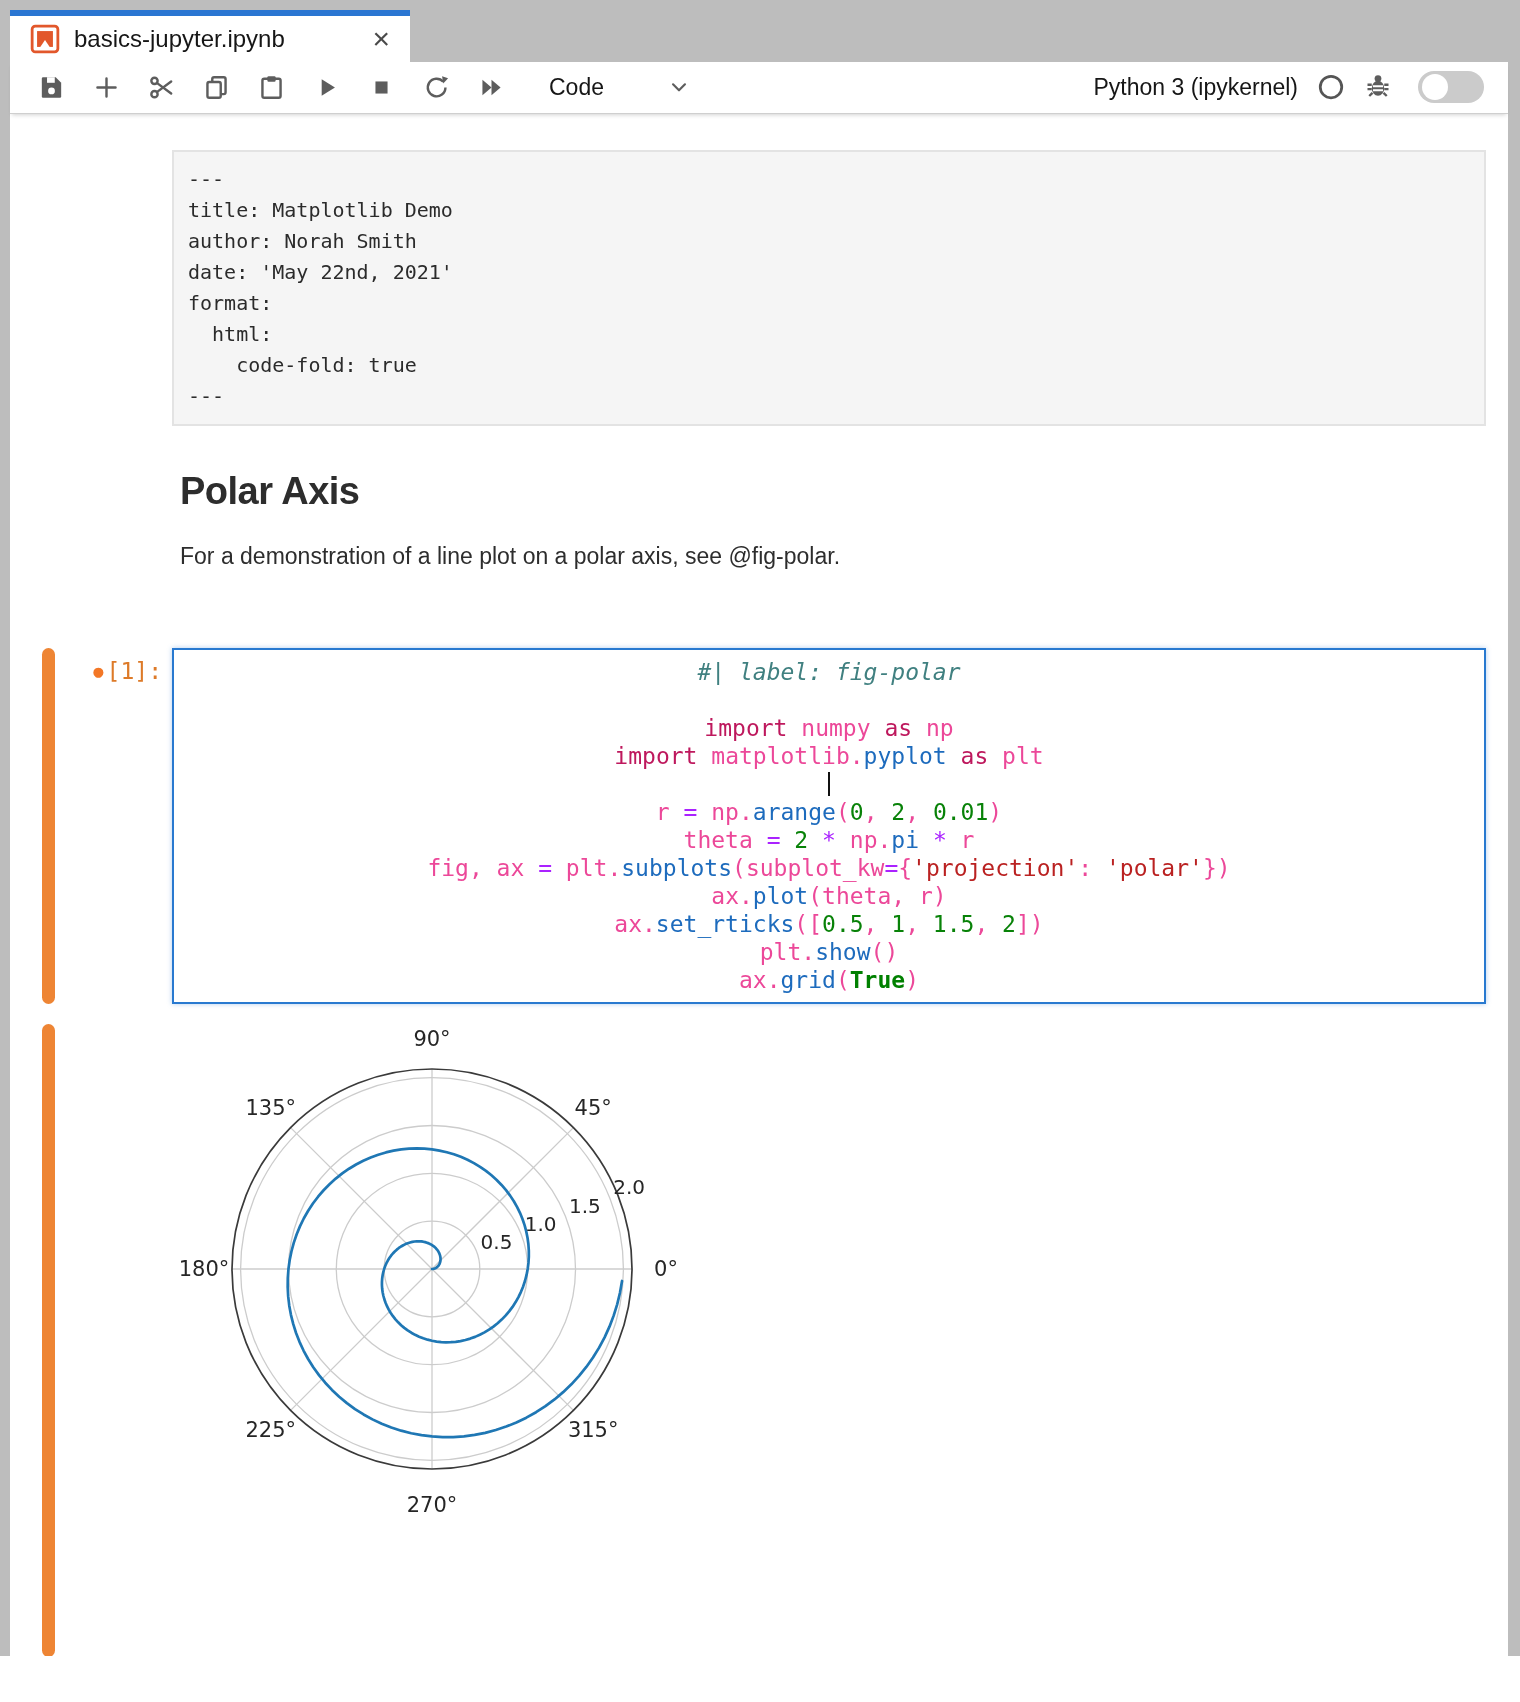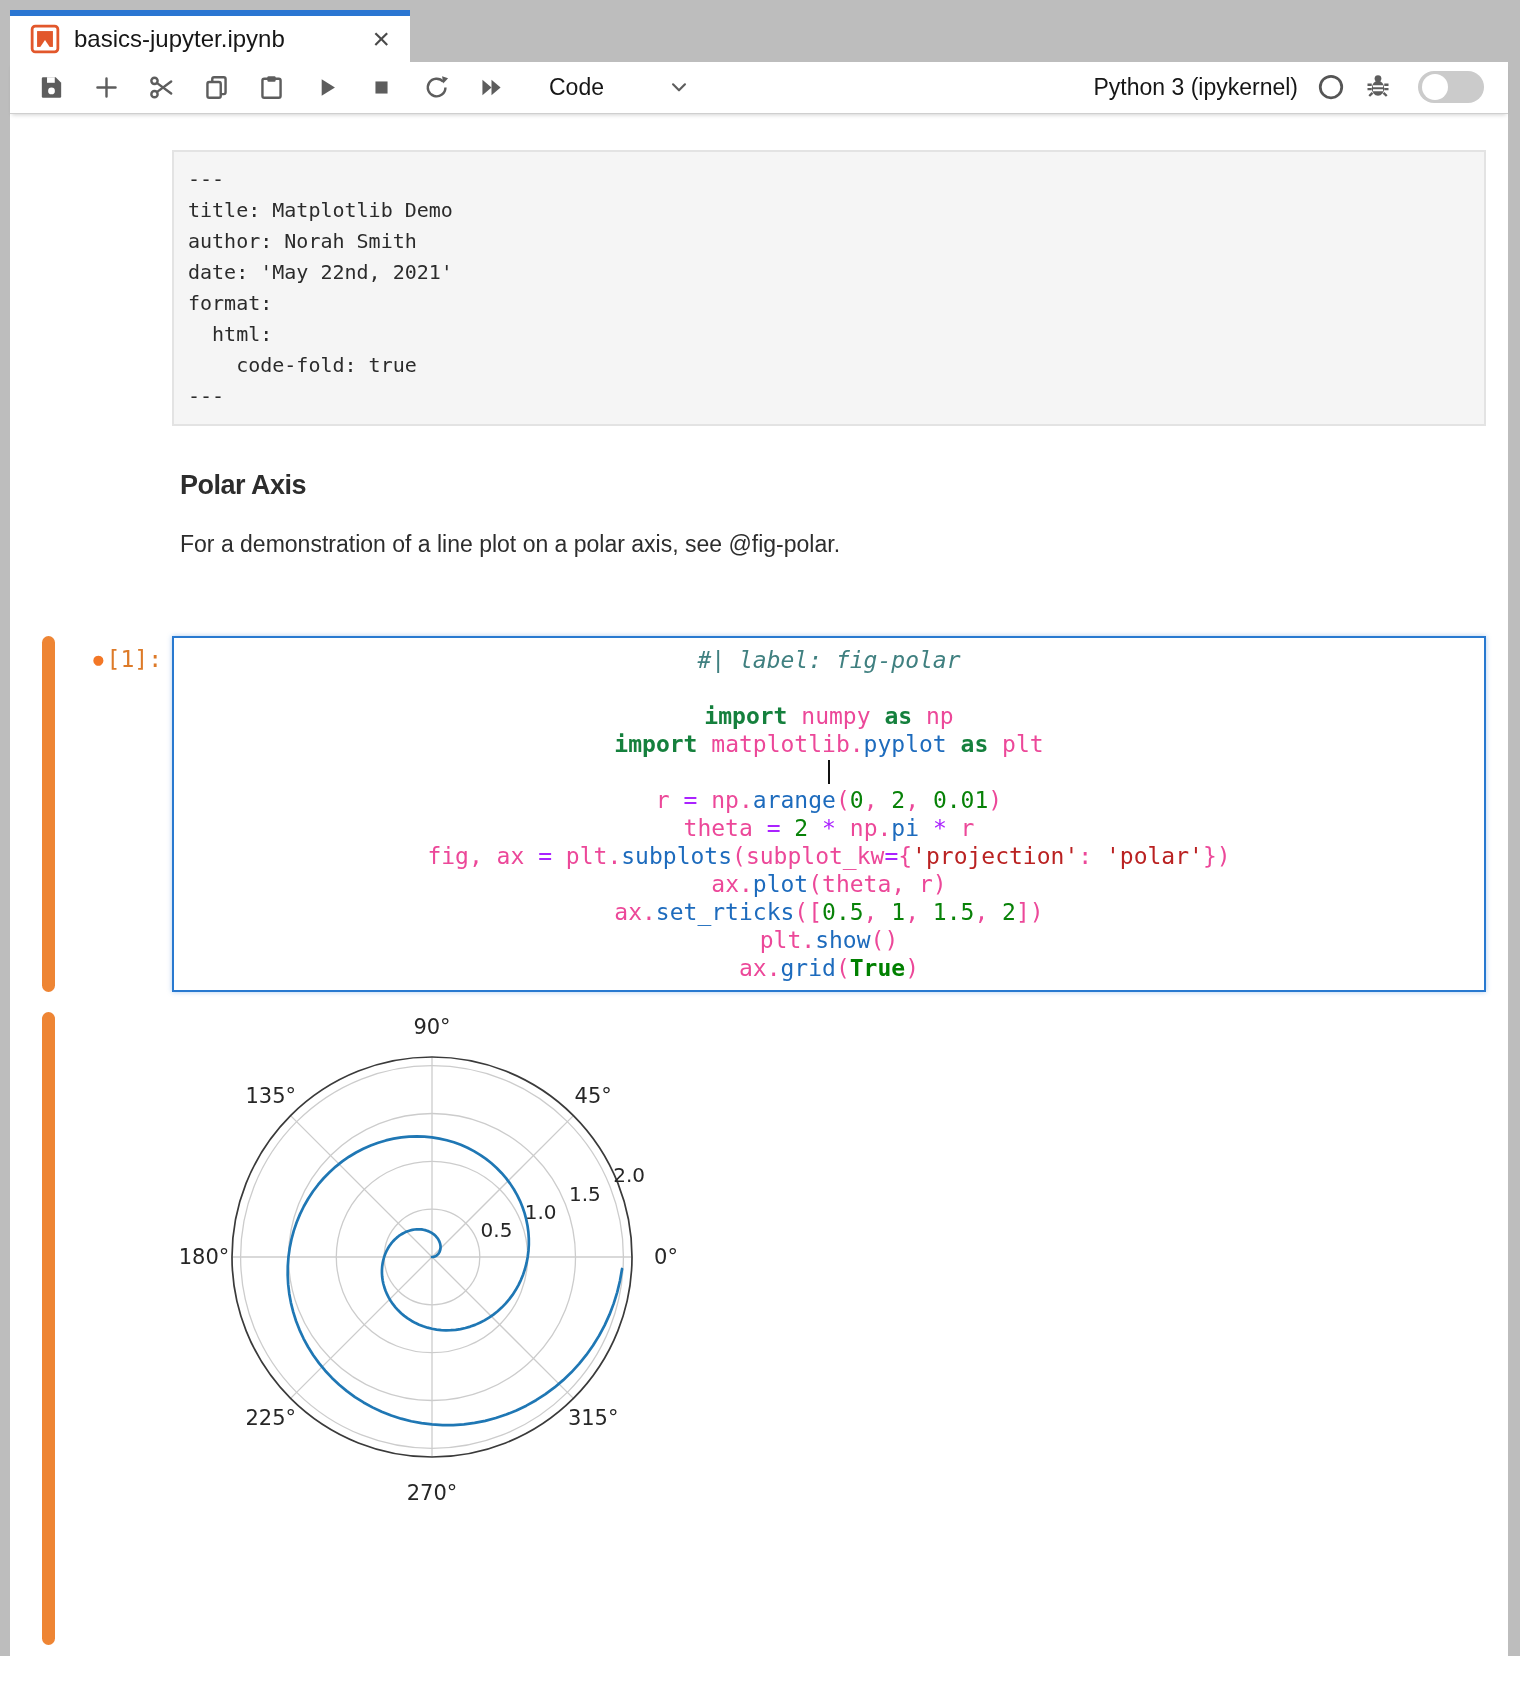--- a/index.html
+++ b/index.html
@@ -33,35 +33,35 @@
   .debugger-btn svg { width:30px; height:30px; }
   .toggle { margin-left:24px; width:66px; height:32px; border-radius:16px; background:#cbcbcb; position:relative; cursor:pointer; flex:none; }
   .toggle-knob { position:absolute; left:4px; top:3px; width:26px; height:26px; border-radius:50%; background:#ffffff; }
 
   
   .content { flex:1; background:#ffffff; position:relative; overflow:hidden; }
 
   .md-cell { margin:36px 22px 0 162px; background:#f5f5f5; border:2px solid #e3e3e3; padding:12px 14px; }
   .md-cell pre { margin:0; font-family:"DejaVu Sans Mono", monospace; font-size:20px; line-height:31px; color:#2b2b2b; }
 
-  .heading { margin:44px 0 0 170px; font-size:27px; font-weight:bold; color:#2d2d2d; letter-spacing:-0.5px; }
+  .heading { margin:44px 0 0 170px; font-size:38px; font-weight:bold; color:#2d2d2d; letter-spacing:-0.5px; }
   .para { margin:30px 0 0 170px; font-size:23px; color:#2d2d2d; }
 
   .cellrow { display:flex; margin-top:78px; }
   .outputrow { display:flex; margin-top:20px; min-height:633px; }
   .gutter { width:162px; flex:none; position:relative; }
   .collapser { position:absolute; left:32px; top:0; bottom:0; width:13px; border-radius:7px; background:#ee8534; cursor:pointer; }
   .prompt { position:absolute; right:10px; top:10px; font-family:"DejaVu Sans Mono", monospace; font-size:23px; color:#dd7a28; white-space:nowrap; }
   .prompt .dot { color:#f37726; font-size:17px; vertical-align:2px; margin-right:3px; }
 
   .input-box { flex:1; margin-right:22px; background:#ffffff; border:2px solid #2879d0; box-shadow:0 0 5px rgba(33,115,208,.35); padding:8px 10px;text-align:center; }
   .code-line { font-family:"DejaVu Sans Mono", monospace; font-size:23px; line-height:28px; height:28px; white-space:pre; color:#1a1a1a; }
   .tk-p { color:#ec4899; }
   .tk-c { color:#408080; font-style:italic; }
-  .tk-k { color:#15803d; font-weight:bold; }
+  .tk-k { color:#be185d; font-weight:normal; }
   .tk-b { color:#008000; font-weight:bold; }
   .tk-o { color:#aa22ff; }
   .tk-n { color:#088208; }
   .tk-s { color:#ba2121;margin-top:40px; }
   .tk-f { color:#1d6bbd; }
   .caret { display:inline-block; width:2px; height:24px; background:#111; vertical-align:-4px; }
 
   .figure-wrap { flex:none; }
   #polar-chart { display:block; font-family:"DejaVu Sans", sans-serif; }
 </style>

